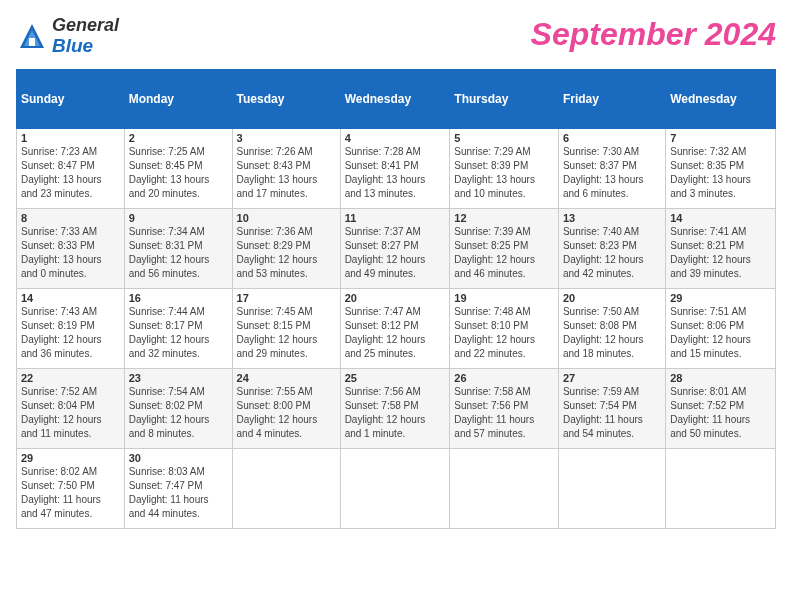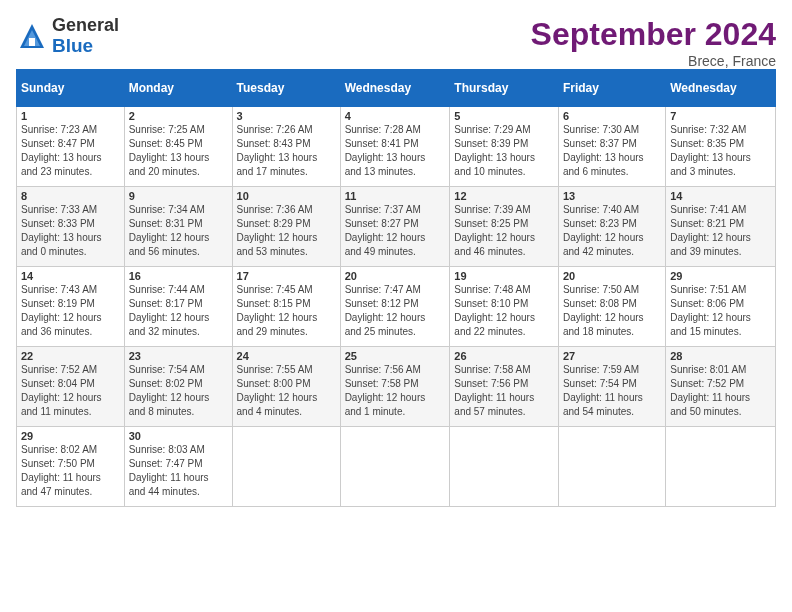--- a/index.html
+++ b/index.html
@@ -13,21 +13,22 @@
     .page {
       width: 792px;
       height: 612px;
       padding: 16px;
       position: relative;
     }
     .header {
       display: flex;
       justify-content: space-between;
       align-items: flex-start;
-      margin-bottom: 0;
+      margin-bottom: 12px;
+      font-style: italic;
     }
     .logo {
       display: flex;
       align-items: center;
     }
     .logo-text {
       display: flex;
       flex-direction: column;
       line-height: 1.1;
     }
@@ -45,35 +46,35 @@
       width: 32px;
       height: 32px;
       margin-right: 4px;
     }
     .title-area {
       text-align: right;
     }
     .month-title {
       font-size: 32px;
       font-weight: bold;
-      color: #701a75;
+      color: #ec4899;
     }
     .location {
       font-size: 14px;
       color: #555;
     }
     .calendar-table {
       width: 100%;
       border-collapse: collapse;
       font-size: 10px;
     }
     .calendar-table th {
       background: #1a6bbf;
       color: #fff;
-      padding: 11px 4px;
+      padding: 22px 4px;
       text-align: left;
       font-size: 12px;
       font-weight: bold;
       border: 1px solid #1a6bbf;
     }
     .calendar-table td {
       border: 1px solid #ccc;
       vertical-align: top;
       padding: 3px 4px;
       width: 113px;
@@ -110,21 +111,20 @@
         <polygon points="16,10 24,26 8,26" fill="#5599dd"></polygon>
         <rect x="13" y="18" width="6" height="8" fill="#fff"></rect>
       </svg>
       <div class="logo-text">
         <span class="logo-general">General</span>
         <span class="logo-blue">Blue</span>
       </div>
     </div>
     <div class="title-area">
       <div class="month-title">September 2024</div>
-      <div class="location">Brece, France</div>
     </div>
   </div>
 
   <table class="calendar-table">
     <thead>
       <tr>
         <th>Sunday</th>
         <th>Monday</th>
         <th>Tuesday</th>
         <th>Wednesday</th>

